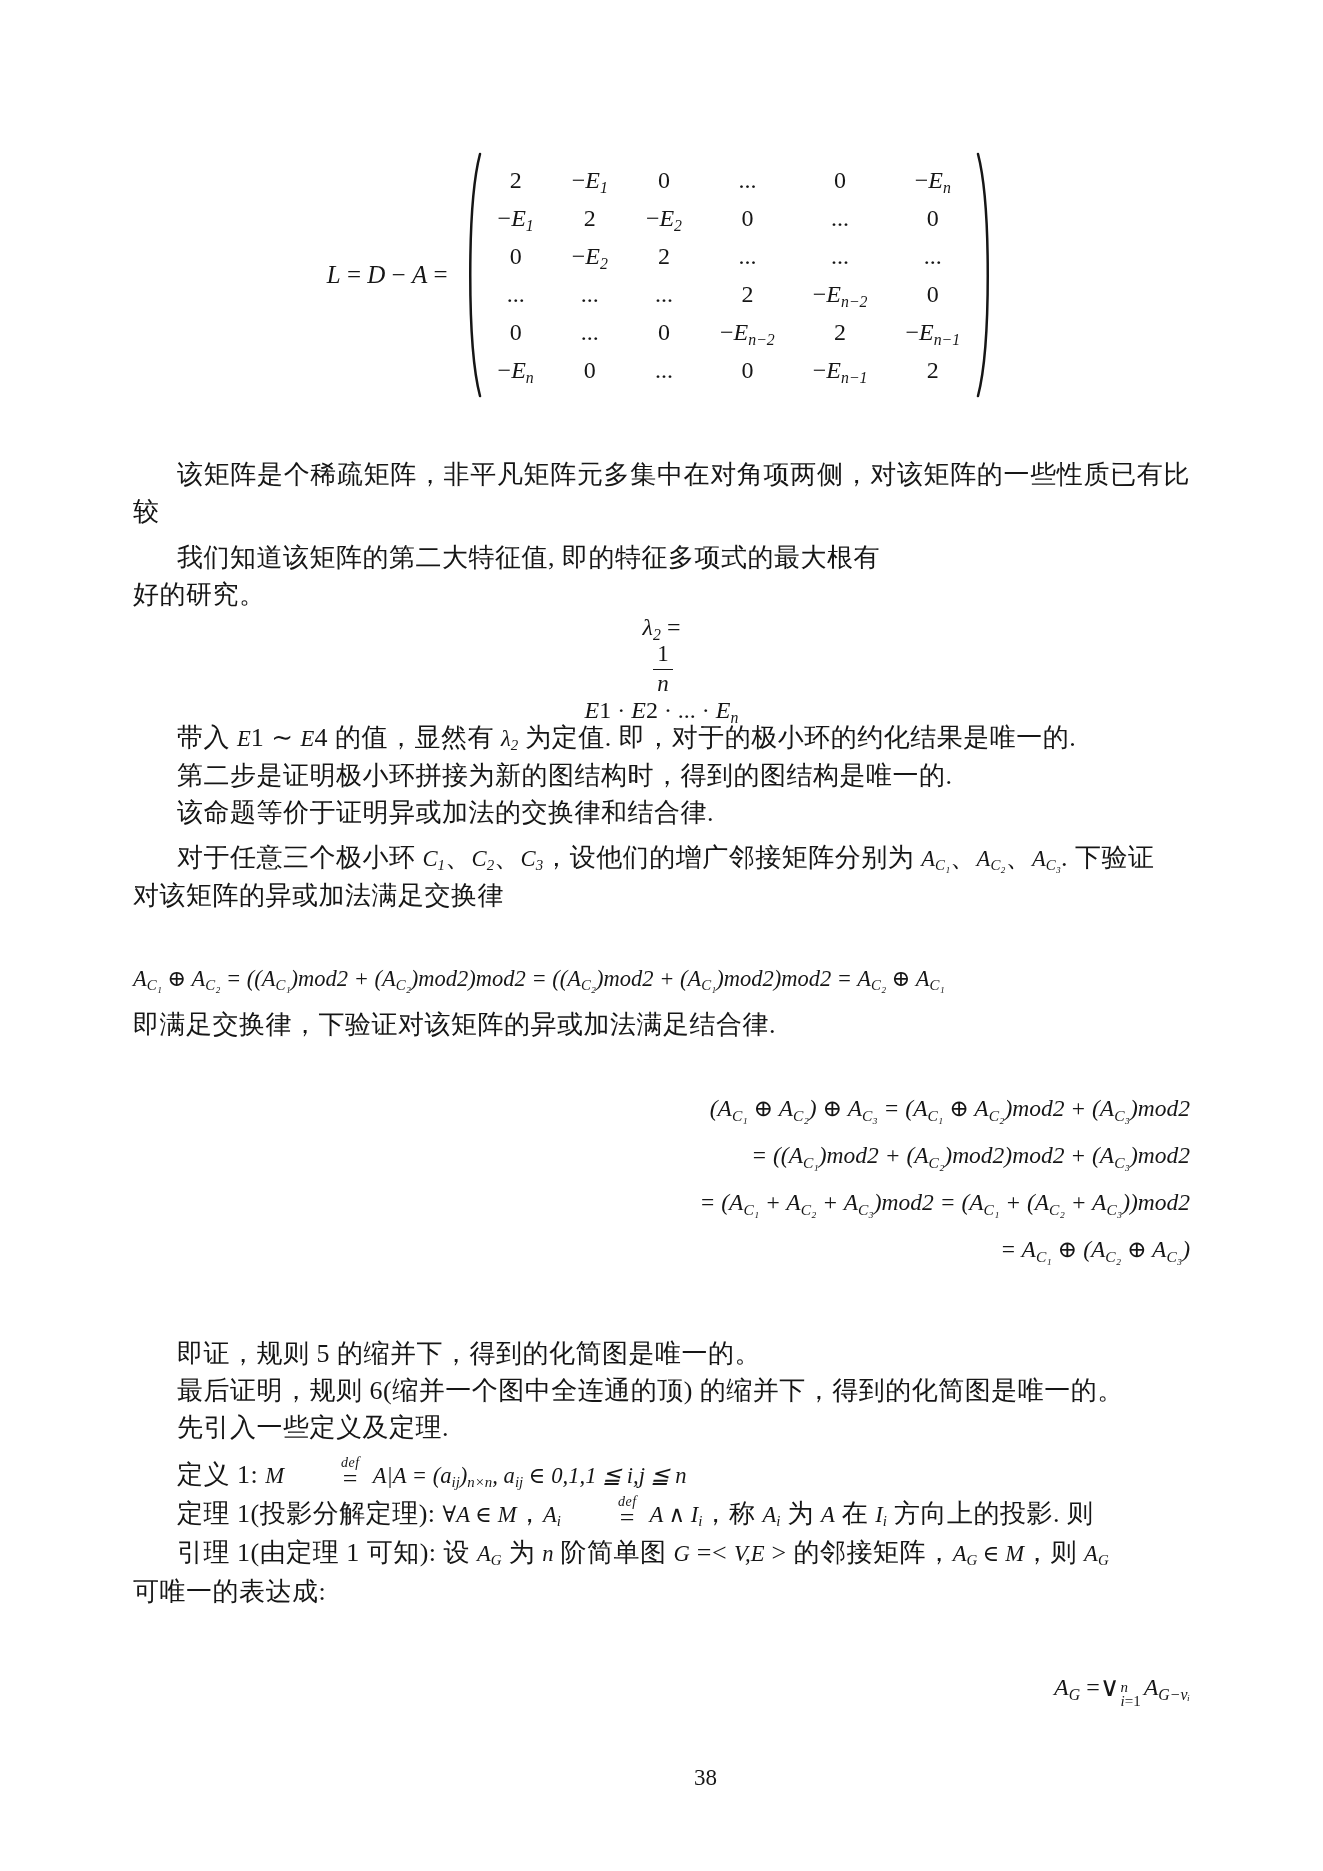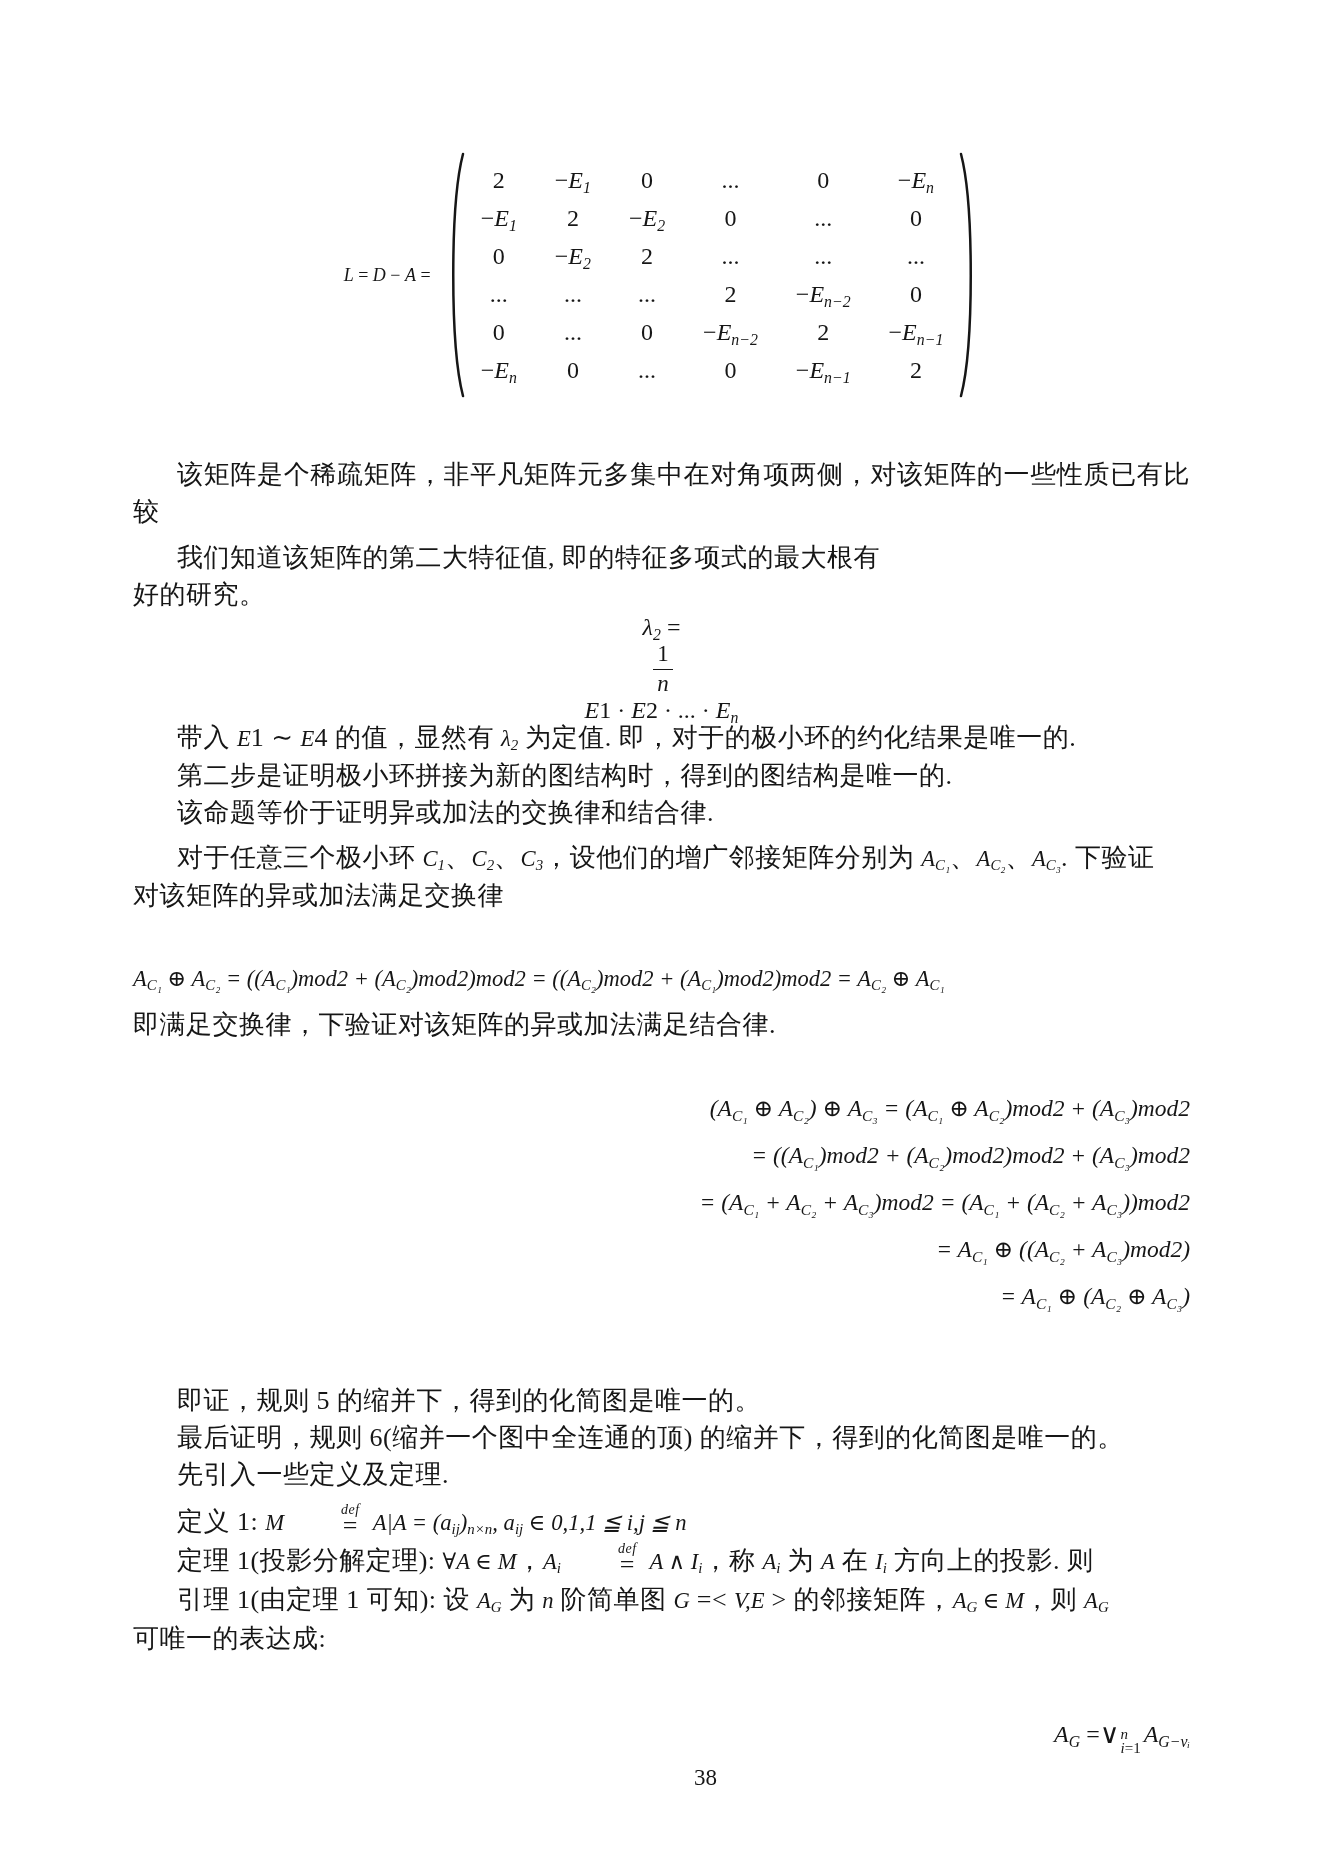--- a/index.html
+++ b/index.html
@@ -44,21 +44,21 @@
   .defword { display: block; font-size: 14px; font-style: italic; line-height: 11px; }
   .defeq-eq { display: block; font-style: normal; line-height: 22px; }
 
   
   .matrix-wrap {
     margin-top: 150px;
     display: flex;
     justify-content: center;
     align-items: center;
   }
-  .matrix-lhs { font-size: 18px; margin-right: 14px; white-space: nowrap; }
+  .matrix-lhs { font-size: 25px; margin-right: 14px; white-space: nowrap; }
   .paren { flex: 0 0 auto; }
   .mgrid {
     display: grid;
     grid-template-columns: repeat(6, auto);
     column-gap: 38px;
     row-gap: 10px;
     justify-items: center;
     align-items: center;
     font-size: 24px;
     padding: 4px 14px;
@@ -203,21 +203,20 @@
     <p class="cn">对该矩阵的异或加法满足交换律</p>
 
     <div class="eq-left"><span class="m">A<sub>C₁</sub> ⊕ A<sub>C₂</sub> = ((A<sub>C₁</sub>)mod2 + (A<sub>C₂</sub>)mod2)mod2 = ((A<sub>C₂</sub>)mod2 + (A<sub>C₁</sub>)mod2)mod2 = A<sub>C₂</sub> ⊕ A<sub>C₁</sub></span></div>
 
     <p class="cn" style="margin-top:10px">即满足交换律，下验证对该矩阵的异或加法满足结合律.</p>
 
     <div class="derive">
       <div><span class="m">(A<sub>C₁</sub> ⊕ A<sub>C₂</sub>) ⊕ A<sub>C₃</sub> = (A<sub>C₁</sub> ⊕ A<sub>C₂</sub>)mod2 + (A<sub>C₃</sub>)mod2</span></div>
       <div><span class="m">= ((A<sub>C₁</sub>)mod2 + (A<sub>C₂</sub>)mod2)mod2 + (A<sub>C₃</sub>)mod2</span></div>
       <div><span class="m">= (A<sub>C₁</sub> + A<sub>C₂</sub> + A<sub>C₃</sub>)mod2 = (A<sub>C₁</sub> + (A<sub>C₂</sub> + A<sub>C₃</sub>))mod2</span></div>
-      <div><span class="m">= A<sub>C₁</sub> ⊕ ((A<sub>C₂</sub> + A<sub>C₃</sub>)mod2)</span></div>
       <div><span class="m">= A<sub>C₁</sub> ⊕ (A<sub>C₂</sub> ⊕ A<sub>C₃</sub>)</span></div>
     </div>
 
     <p class="cn indent" style="margin-top:62px">即证，规则 5 的缩并下，得到的化简图是唯一的。</p>
     <p class="cn indent">最后证明，规则 6(缩并一个图中全连通的顶) 的缩并下，得到的化简图是唯一的。</p>
     <p class="cn indent">先引入一些定义及定理.</p>
     <p class="cn indent" style="margin-top:10px; line-height:38px">定义 1: <span class="m">M</span> <span class="defeq"><span class="defword">def</span><span class="defeq-eq">=</span></span> <span class="m">A|A = (a<sub>ij</sub>)<sub>n×n</sub>, a<sub>ij</sub> ∈ 0,1,1 ≦ i,j ≦ n</span></p>
     <p class="cn indent" style="line-height:38px">定理 1(投影分解定理): <span class="m">∀A ∈ M</span>，<span class="m">A<sub>i</sub></span> <span class="defeq"><span class="defword">def</span><span class="defeq-eq">=</span></span> <span class="m">A ∧ I<sub>i</sub></span>，称 <span class="m">A<sub>i</sub></span> 为 <span class="m">A</span> 在 <span class="m">I<sub>i</sub></span> 方向上的投影. 则</p>
     <p class="cn indent" style="line-height:38px">引理 1(由定理 1 可知): 设 <span class="m">A<sub>G</sub></span> 为 <span class="m">n</span> 阶简单图 <span class="m">G</span> =&lt; <span class="m">V,E</span> &gt; 的邻接矩阵，<span class="m">A<sub>G</sub> ∈ M</span>，则 <span class="m">A<sub>G</sub></span></p>
     <p class="cn">可唯一的表达成:</p>

